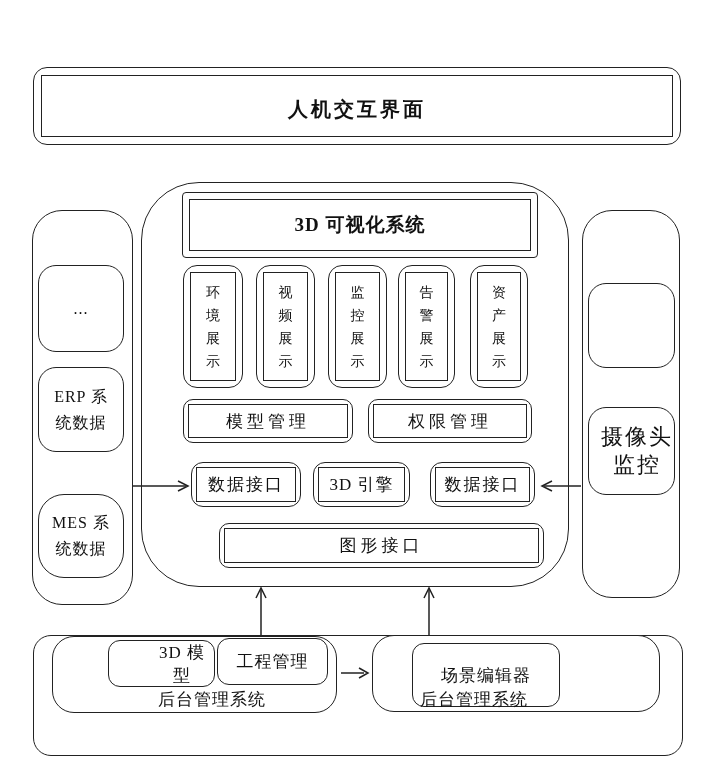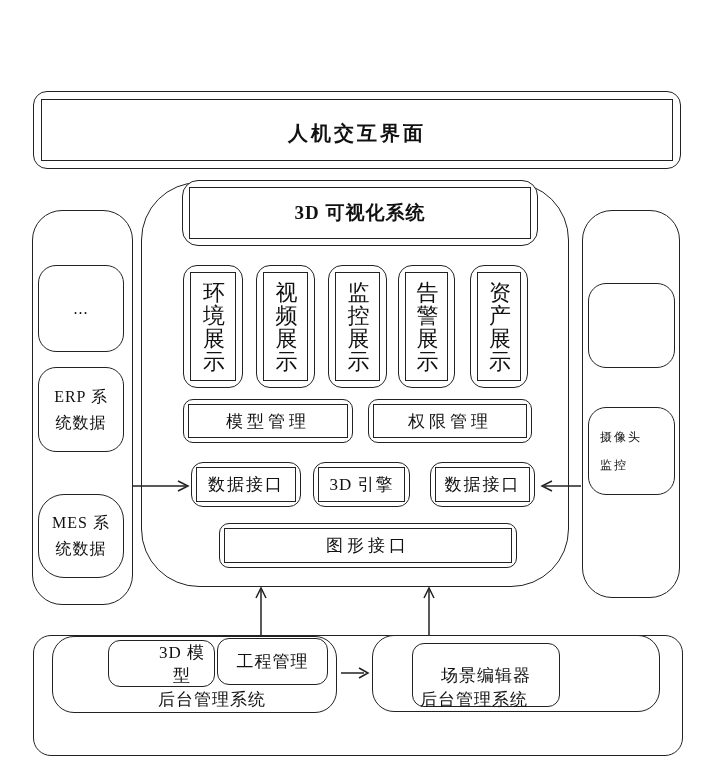--- a/index.html
+++ b/index.html
@@ -20,46 +20,46 @@
     display:flex;align-items:center;justify-content:center;text-align:center;
   }
   .bold{font-weight:bold;}
   .t20{font-size:20px;letter-spacing:3px;line-height:26px;}
   .t19{font-size:19px;letter-spacing:1px;}
   .t17{font-size:17px;}
   .ls4{letter-spacing:4px;}
   .ls2{letter-spacing:2px;}
   .ls1{letter-spacing:1px;}
   .vtext{
-    display:block;width:20px;font-size:22px;line-height:23px;
+    display:block;width:20px;font-size:14px;line-height:23px;
     word-break:break-all;text-align:center;letter-spacing:0;
   }
   .twoline{font-size:16px;line-height:26px;letter-spacing:1px;}
   .camera-text{
-    font-size:12px;line-height:28px;letter-spacing:2px;
-    text-align:left;width:100%;padding-left:11px;box-sizing:border-box;
+    font-size:22px;line-height:28px;letter-spacing:2px;
+    text-align:center;width:100%;padding-left:11px;box-sizing:border-box;
   }
   .label{position:absolute;font-size:17px;letter-spacing:1px;text-align:center;}
   .top-start{align-items:flex-start;padding-top:5px;}
   svg.arrows{position:absolute;left:0;top:0;pointer-events:none;}
 </style>
 </head>
 <body>
 
 <div class="canvas">
 
-  <div class="dbox" style="left:33px;top:67px;width:648px;height:78px;border-radius:14px;margin-top:24px;--inset:7px;">
+  <div class="dbox" style="left:33px;top:67px;width:648px;height:78px;border-radius:14px;--inset:7px;">
     <div class="inner top-start">
       <span class="bold t20">人机交互界面</span>
     </div>
   </div>
 
   <div class="cbox" style="left:141px;top:182px;width:428px;height:405px;border-radius:58px;"></div>
 
-  <div class="dbox" style="left:182px;top:180px;width:356px;height:66px;border-radius:16px;--inset:6px;">
+  <div class="dbox" style="left:182px;top:192px;width:356px;height:66px;border-radius:4px;--inset:6px;">
     <div class="inner">
       <span class="bold t19">3D 可视化系统</span>
     </div>
   </div>
 
   <div class="dbox" style="left:183px;top:265px;width:60px;height:123px;border-radius:14px;--inset:6px;">
     <div class="inner">
         <span class="vtext">环境展示</span>
       </div>
   </div>
@@ -104,21 +104,21 @@
     <div class="inner">
         <span class="t17 ls1">3D 引擎</span>
       </div>
   </div>
   <div class="dbox" style="left:430px;top:462px;width:105px;height:45px;border-radius:12px;">
     <div class="inner">
         <span class="t17 ls2">数据接口</span>
       </div>
   </div>
 
-  <div class="dbox" style="left:219px;top:523px;width:298px;height:45px;border-radius:10px;">
+  <div class="dbox" style="left:219px;top:523px;width:325px;height:45px;border-radius:10px;">
     <div class="inner">
         <span class="t17 ls4">图形接口</span>
       </div>
   </div>
 
   <div class="cbox" style="left:32px;top:210px;width:101px;height:395px;border-radius:30px;"></div>
   <div class="sbox" style="left:38px;top:265px;width:86px;height:87px;border-radius:18px;">
     <span class="twoline">...</span>
   </div>
   <div class="sbox" style="left:38px;top:367px;width:86px;height:85px;border-radius:18px;">

